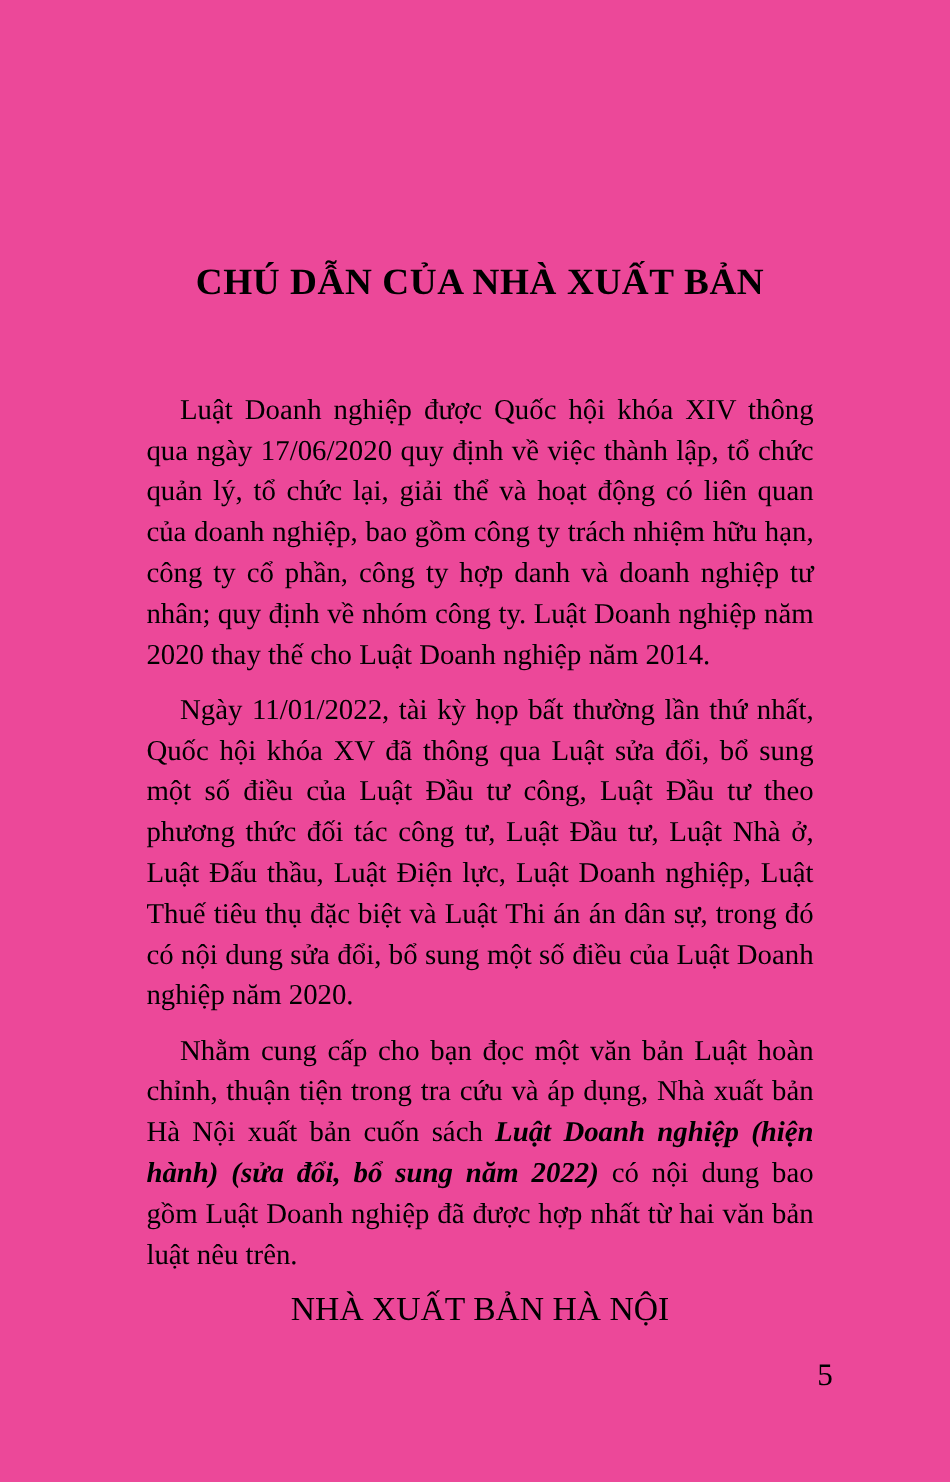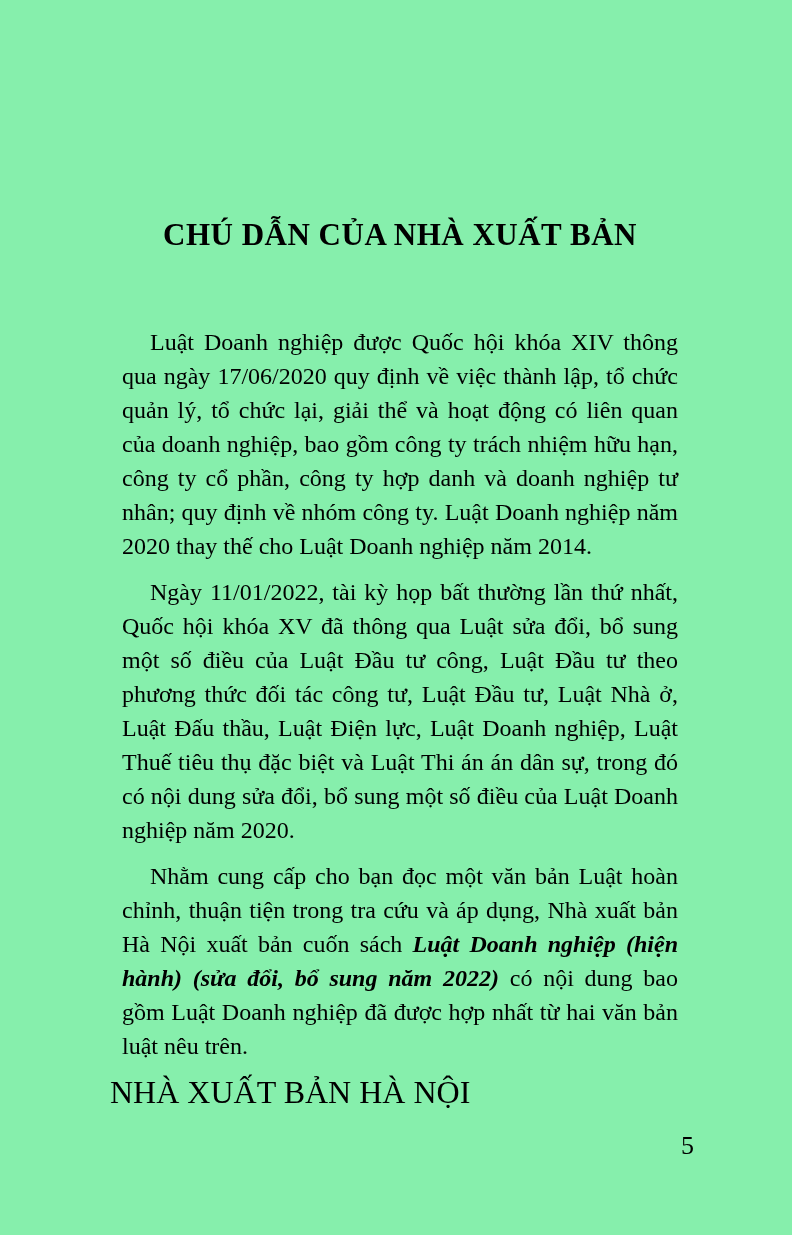--- a/index.html
+++ b/index.html
@@ -1,21 +1,21 @@
 <!DOCTYPE html>
 <html><head>
 <meta charset="utf-8">
 <style>
   * { margin: 0; padding: 0; box-sizing: border-box; }
   html, body { background: #e8e8e8; }
   .page {
     position: relative;
     width: 792px;
     height: 1235px;
-    background: #86efac;
+    background: #ec4899;
     font-family: "Liberation Serif", serif;
     color: #000000;
     margin: 0 auto;
     overflow: hidden;
   }
   .content {
     position: absolute;
     left: 110px;
     top: 215px;
     width: 580px;
@@ -33,23 +33,23 @@
     line-height: 34px;
     text-align: justify;
     text-indent: 28px;
     margin: 12px;
   }
   .book-title {
     font-weight: bold;
     font-style: italic;
   }
   .signature {
-    font-size: 32px;
+    font-size: 28px;
     line-height: 34px;
-    text-align: left;
+    text-align: center;
   }
   .page-number {
     position: absolute;
     right: 98px;
     bottom: 76px;
     font-size: 26px;
     line-height: 1;
   }
 </style>
 </head>

